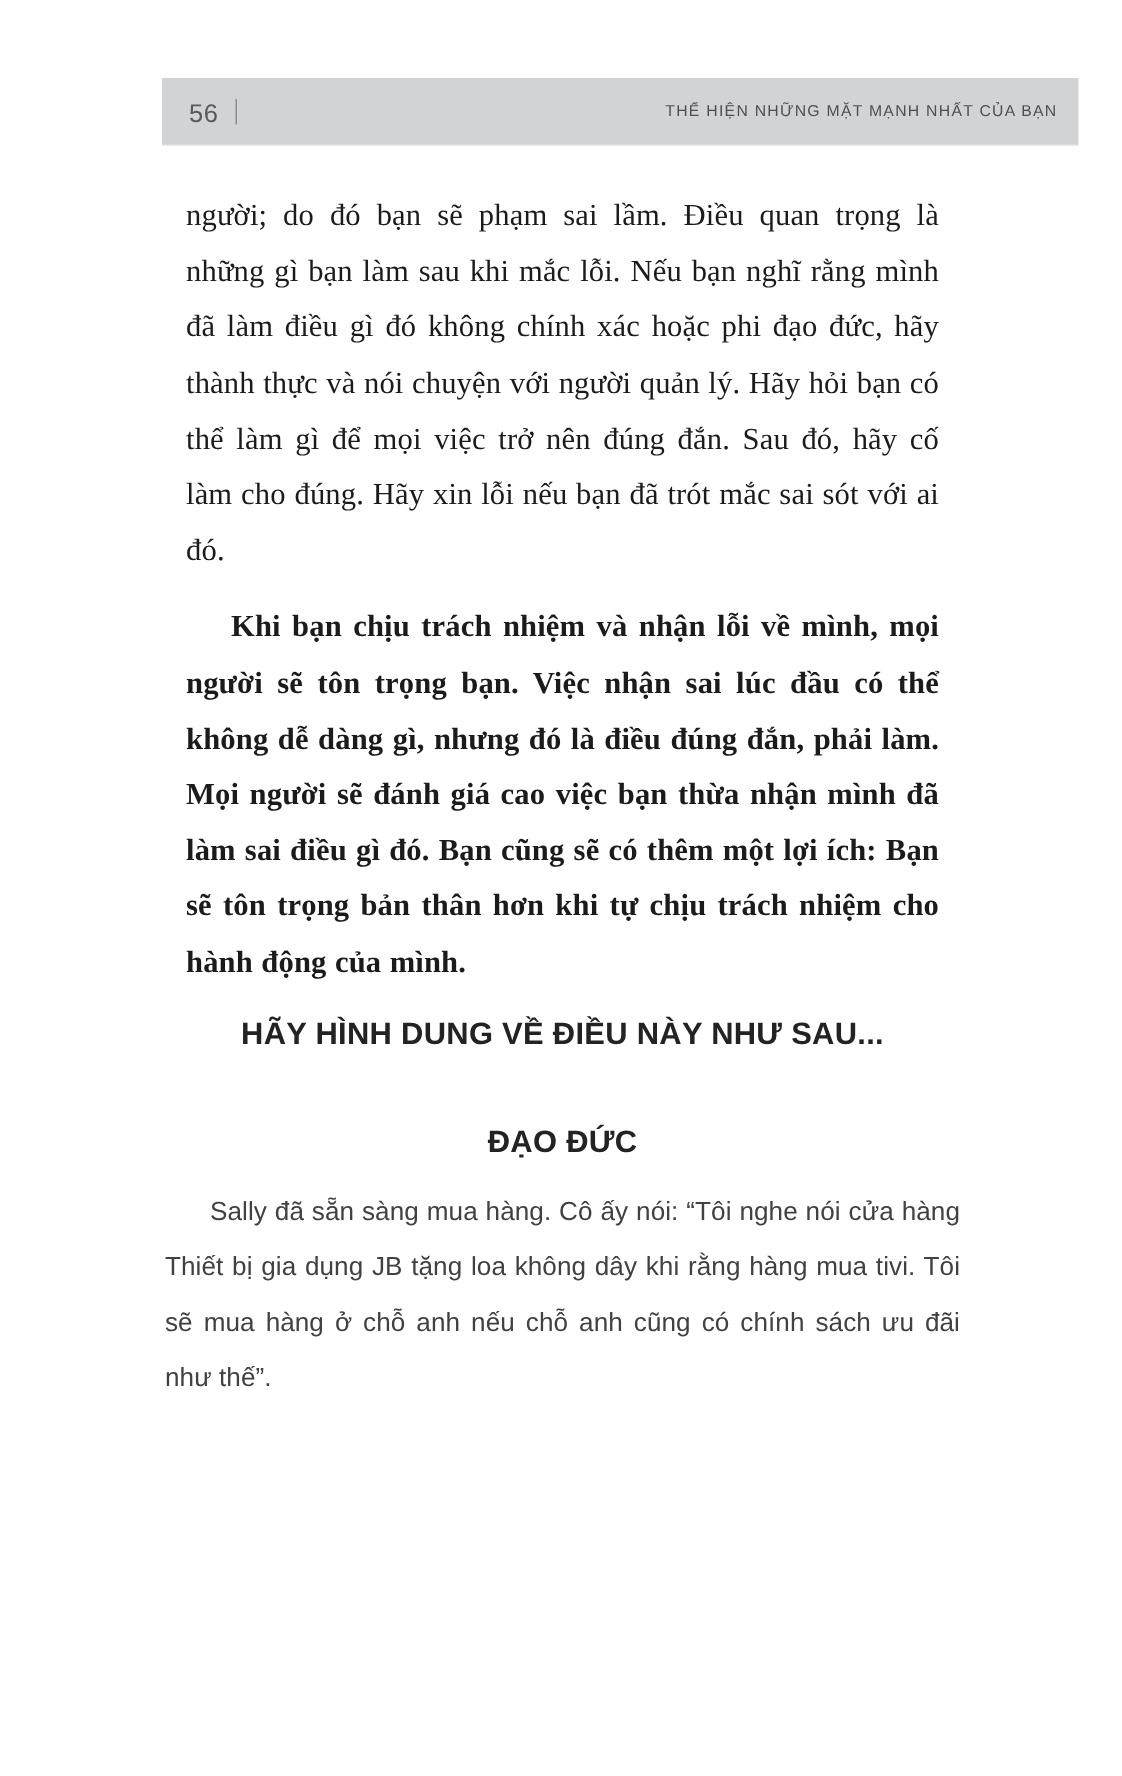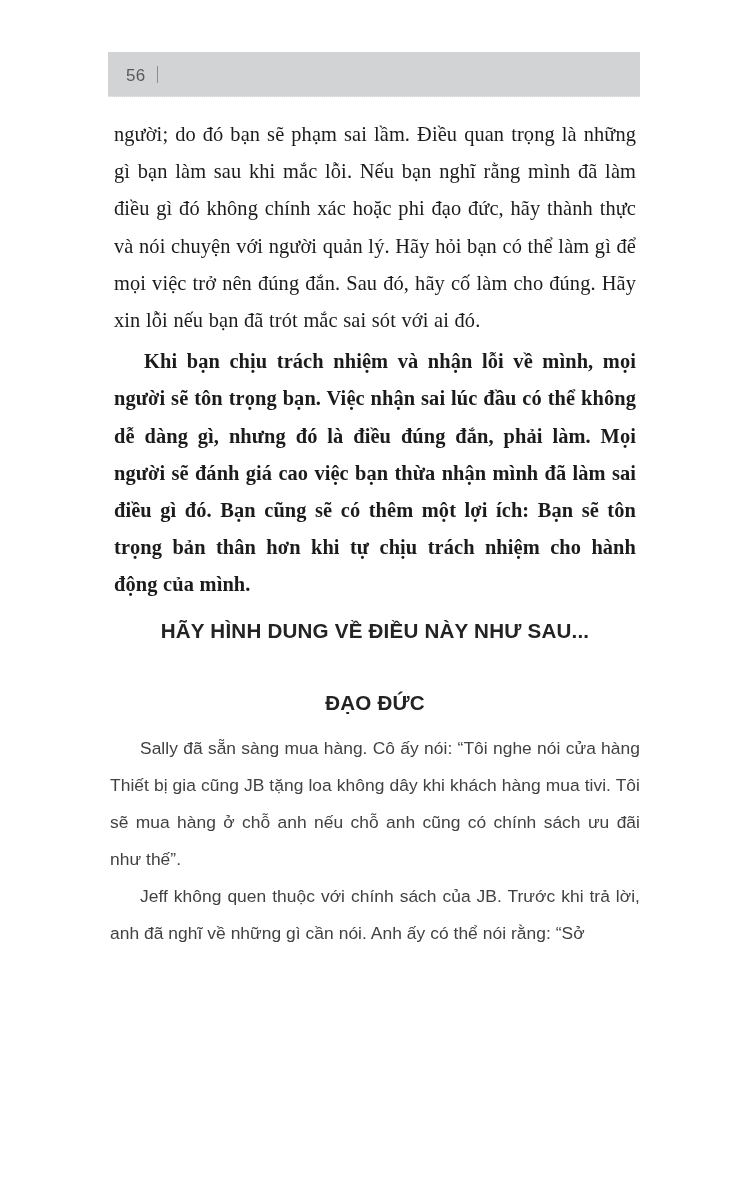--- a/index.html
+++ b/index.html
@@ -21,21 +21,21 @@
     height: 1184px;
     background: #ffffff;
     box-sizing: border-box;
   }
 
   
   .header-bar {
     position: absolute;
     left: 108px;
     top: 52px;
-    width: 532px;
+    width: 611px;
     height: 45px;
     background: #d2d3d5;
     border-bottom: 1px dotted #e6e7e9;
     box-sizing: border-box;
     display: flex;
     align-items: center;
     padding: 0 12px 0 18px;
   }
   .header-left {
     display: flex;
@@ -72,21 +72,21 @@
 
   
   .content {
     position: absolute;
     left: 110px;
     top: 112px;
     width: 530px;
   }
 
   p.serif-para {
-    margin: 4px;
+    margin: 14px;
     font-family: "Liberation Serif", serif;
     font-size: 20.4px;
     line-height: 37.2px;
     color: #1b1b1c;
     text-align: justify;
     text-justify: inter-word;
     letter-spacing: 0.1px;
     word-spacing: 0.4px;
   }
   p.serif-para.indent {
@@ -131,33 +131,33 @@
 </head>
 <body>
 
 <div class="page">
 
   <div class="header-bar">
     <div class="header-left">
       <span class="page-number">56</span>
       <span class="header-rule"></span>
     </div>
+    <div class="header-right">THỂ HIỆN NHỮNG MẶT MẠNH NHẤT CỦA BẠN</div>
   </div>
 
   <div class="content">
 
     <p class="serif-para">người; do đó bạn sẽ phạm sai lầm. Điều quan trọng là những gì bạn làm sau khi mắc lỗi. Nếu bạn nghĩ rằng mình đã làm điều gì đó không chính xác hoặc phi đạo đức, hãy thành thực và nói chuyện với người quản lý. Hãy hỏi bạn có thể làm gì để mọi việc trở nên đúng đắn. Sau đó, hãy cố làm cho đúng. Hãy xin lỗi nếu bạn đã trót mắc sai sót với ai đó.</p>
 
     <p class="serif-para indent gap-para">Khi bạn chịu trách nhiệm và nhận lỗi về mình, mọi người sẽ tôn trọng bạn. Việc nhận sai lúc đầu có thể không dễ dàng gì, nhưng đó là điều đúng đắn, phải làm. Mọi người sẽ đánh giá cao việc bạn thừa nhận mình đã làm sai điều gì đó. Bạn cũng sẽ có thêm một lợi ích: Bạn sẽ tôn trọng bản thân hơn khi tự chịu trách nhiệm cho hành động của mình.</p>
 
     <h2 class="section-heading heading-block-1">HÃY HÌNH DUNG VỀ ĐIỀU NÀY NHƯ SAU...</h2>
 
     <h2 class="section-heading heading-block-2">
       <br>
       <span>ĐẠO ĐỨC</span>
     </h2>
 
-    <p class="sans-para indent sans-block">Sally đã sẵn sàng mua hàng. Cô ấy nói: “Tôi nghe nói cửa hàng Thiết bị gia cũng JB tặng loa không dây khi khách hàng mua tivi. Tôi sẽ mua hàng ở chỗ anh nếu chỗ anh cũng có chính sách ưu đãi như thế”.</p>
+    <p class="sans-para indent sans-block">Sally đã sẵn sàng mua hàng. Cô ấy nói: “Tôi nghe nói cửa hàng Thiết bị gia dụng JB tặng loa không dây khi rằng hàng mua tivi. Tôi sẽ mua hàng ở chỗ anh nếu chỗ anh cũng có chính sách ưu đãi như thế”.</p>
 
-    <p class="sans-para indent sans-block-2">Jeff không quen thuộc với chính sách của JB. Trước khi trả lời, anh đã nghĩ về những gì cần nói. Anh ấy có thể nói rằng: “Sở</p>
 
   </div>
 </div>
 
 </body></html>

